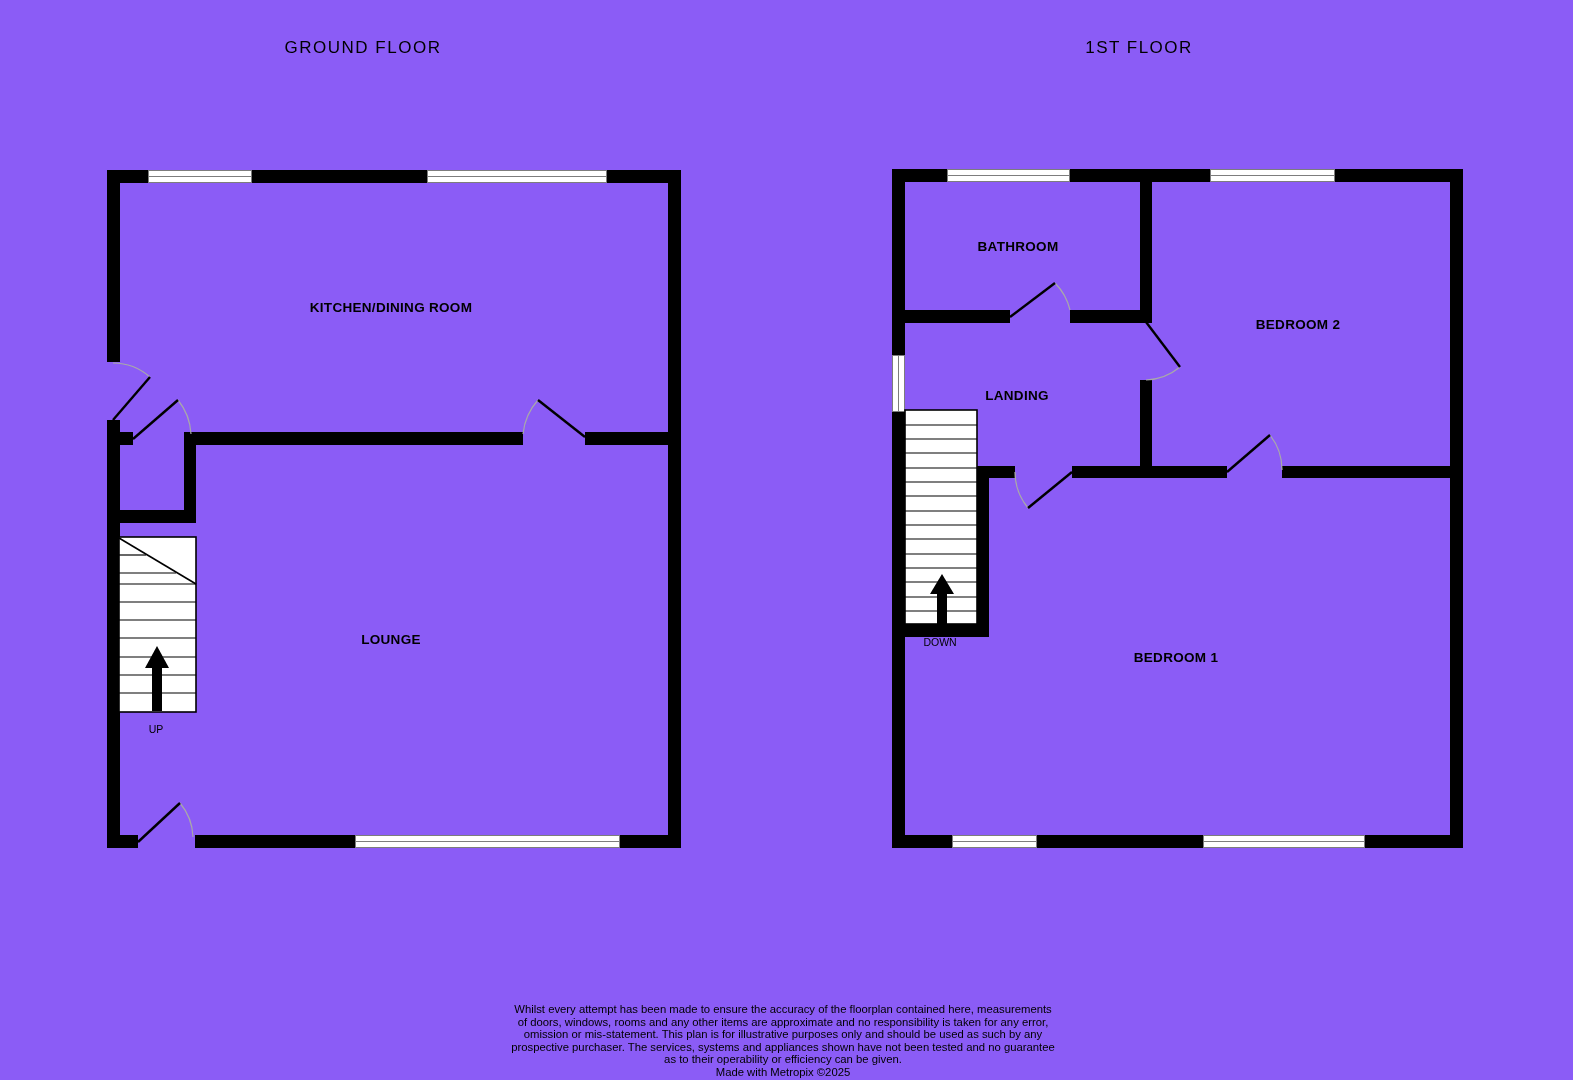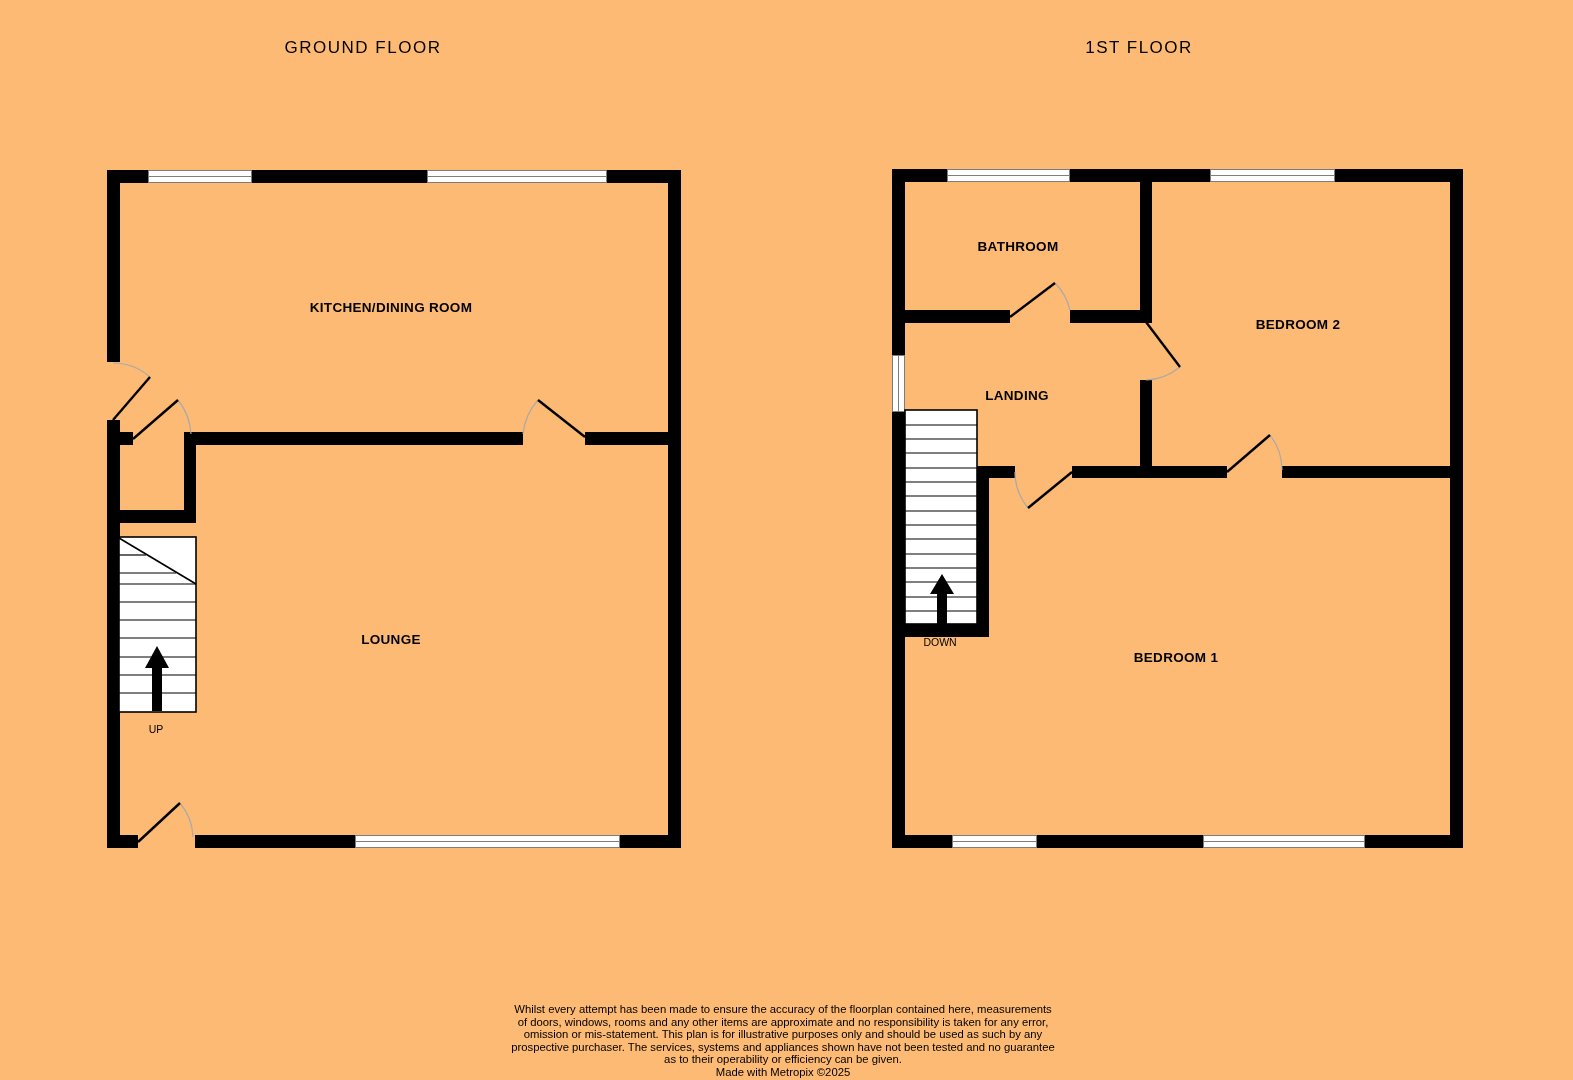--- a/index.html
+++ b/index.html
@@ -1,20 +1,20 @@
 <!DOCTYPE html>
 <html><head>
 <meta charset="utf-8">
 <style>
   html, body { margin: 0; padding: 0; background: #ffffff; }
   .canvas {
     position: relative;
     width: 1573px;
     height: 1080px;
-    background: #fdba74;
+    background: #8b5cf6;
     font-family: "Liberation Sans", sans-serif;
     overflow: hidden;
   }
   svg { display: block; }
   .wall   { fill: #000000; stroke: none; }
   .win-box  { fill: #ffffff; stroke: #7d7d7d; stroke-width: 1; }
   .win-line { stroke: #7d7d7d; stroke-width: 1; fill: none; }
   .leaf   { stroke: #000000; stroke-width: 2.4; fill: none; }
   .arc    { stroke: #a9a9a9; stroke-width: 1.2; fill: none; }
   .stair-box { fill: #ffffff; stroke: #000000; stroke-width: 1.6; }

